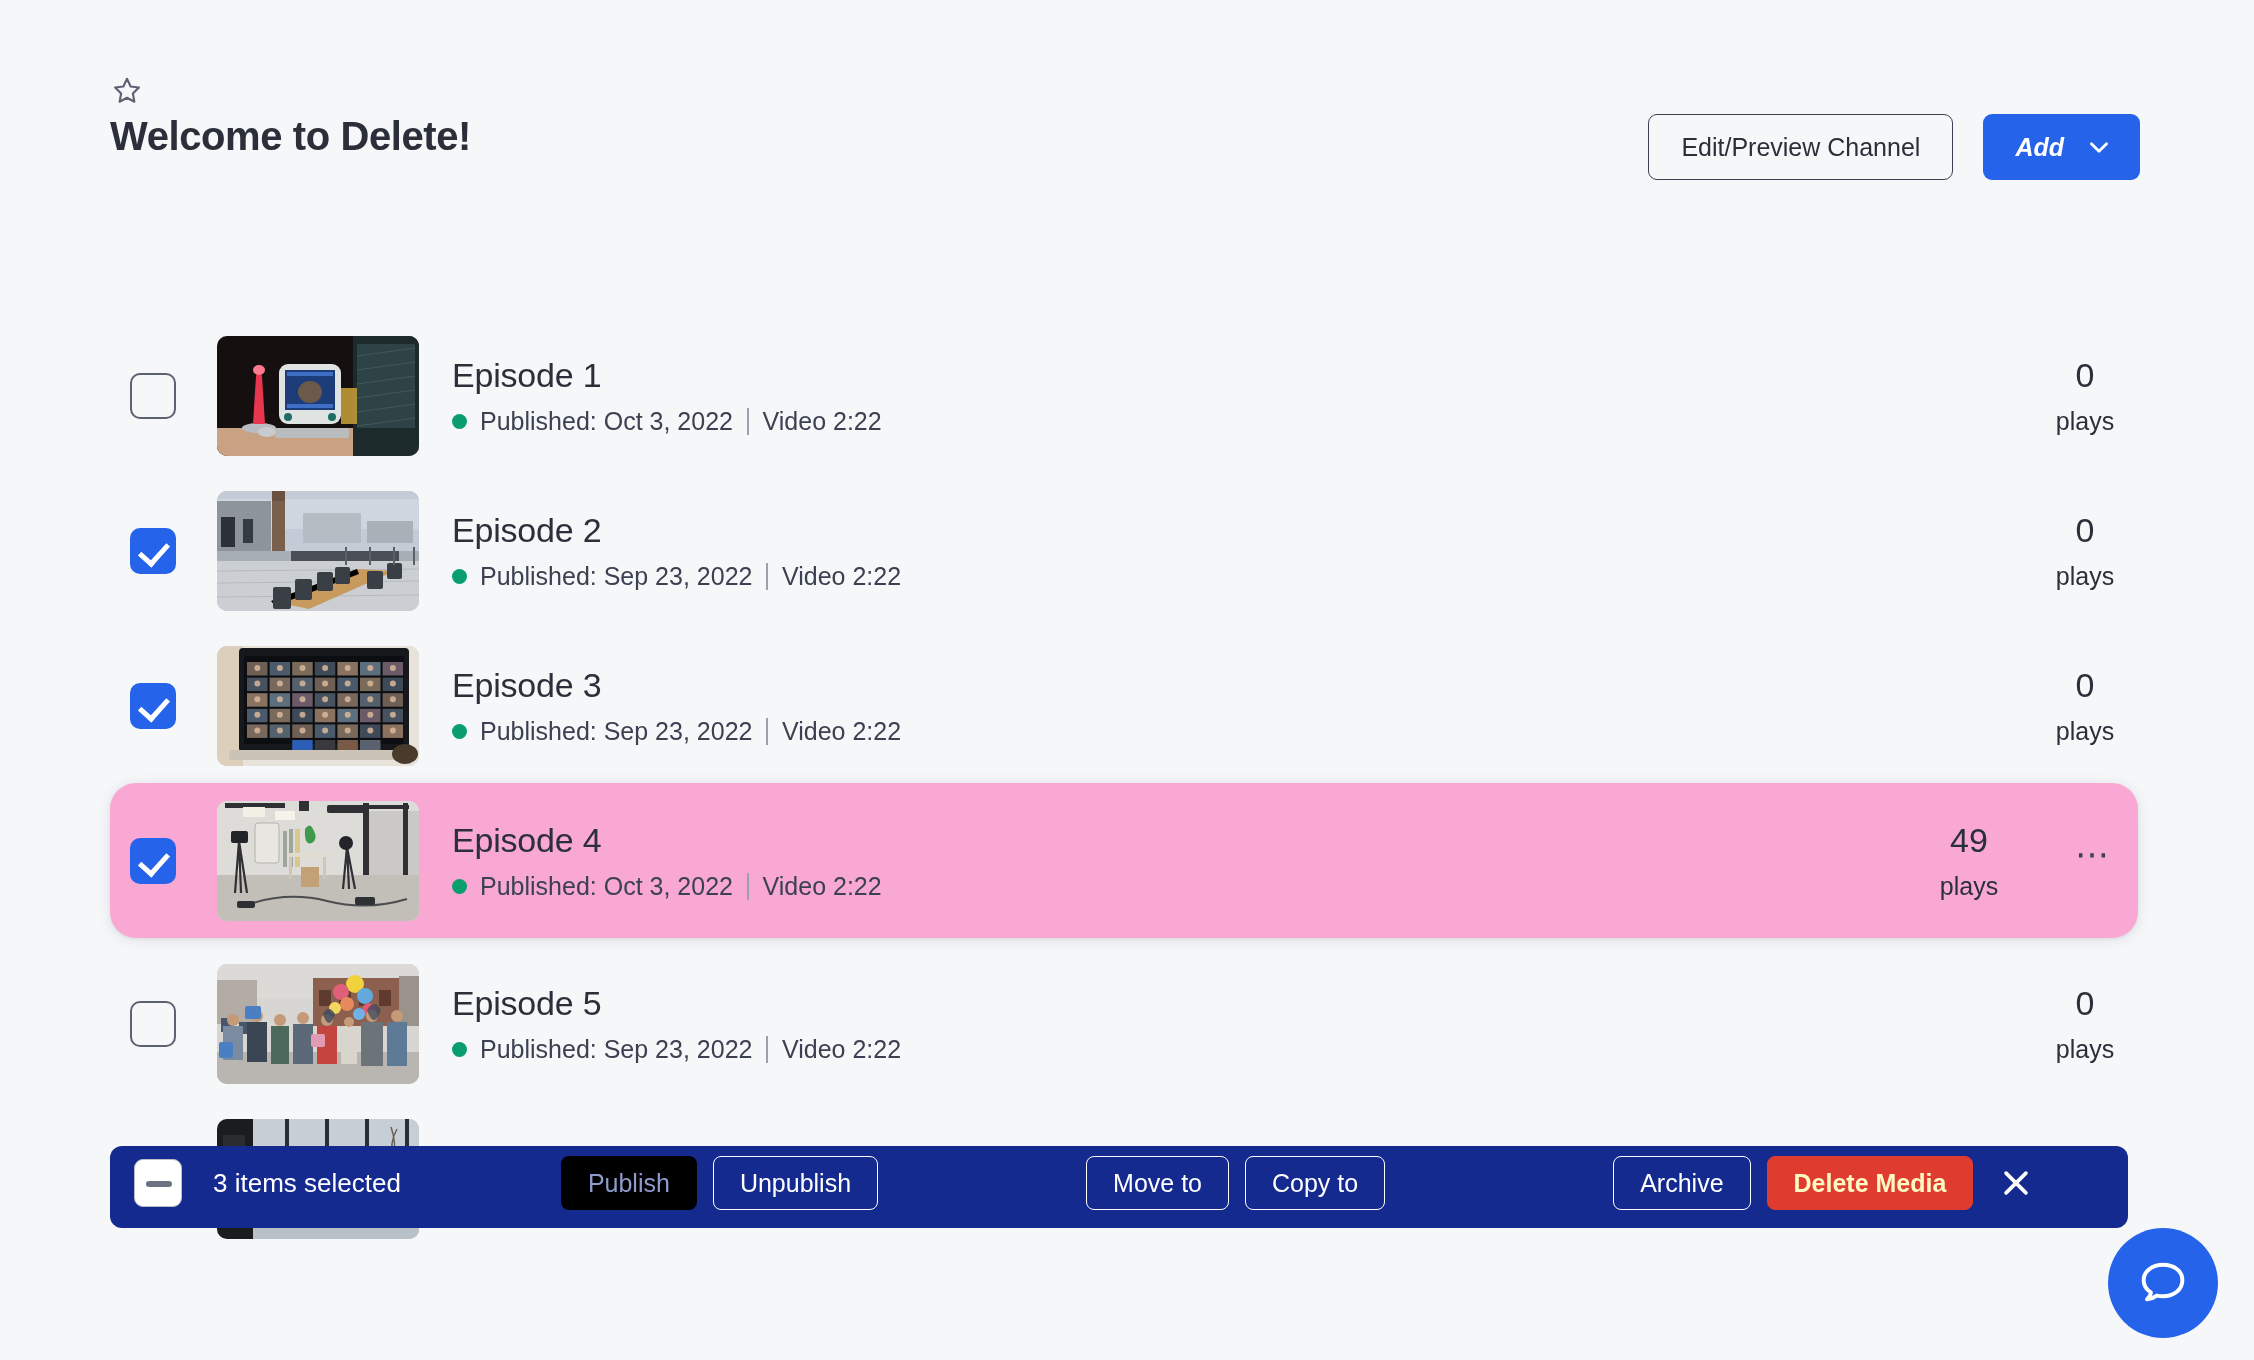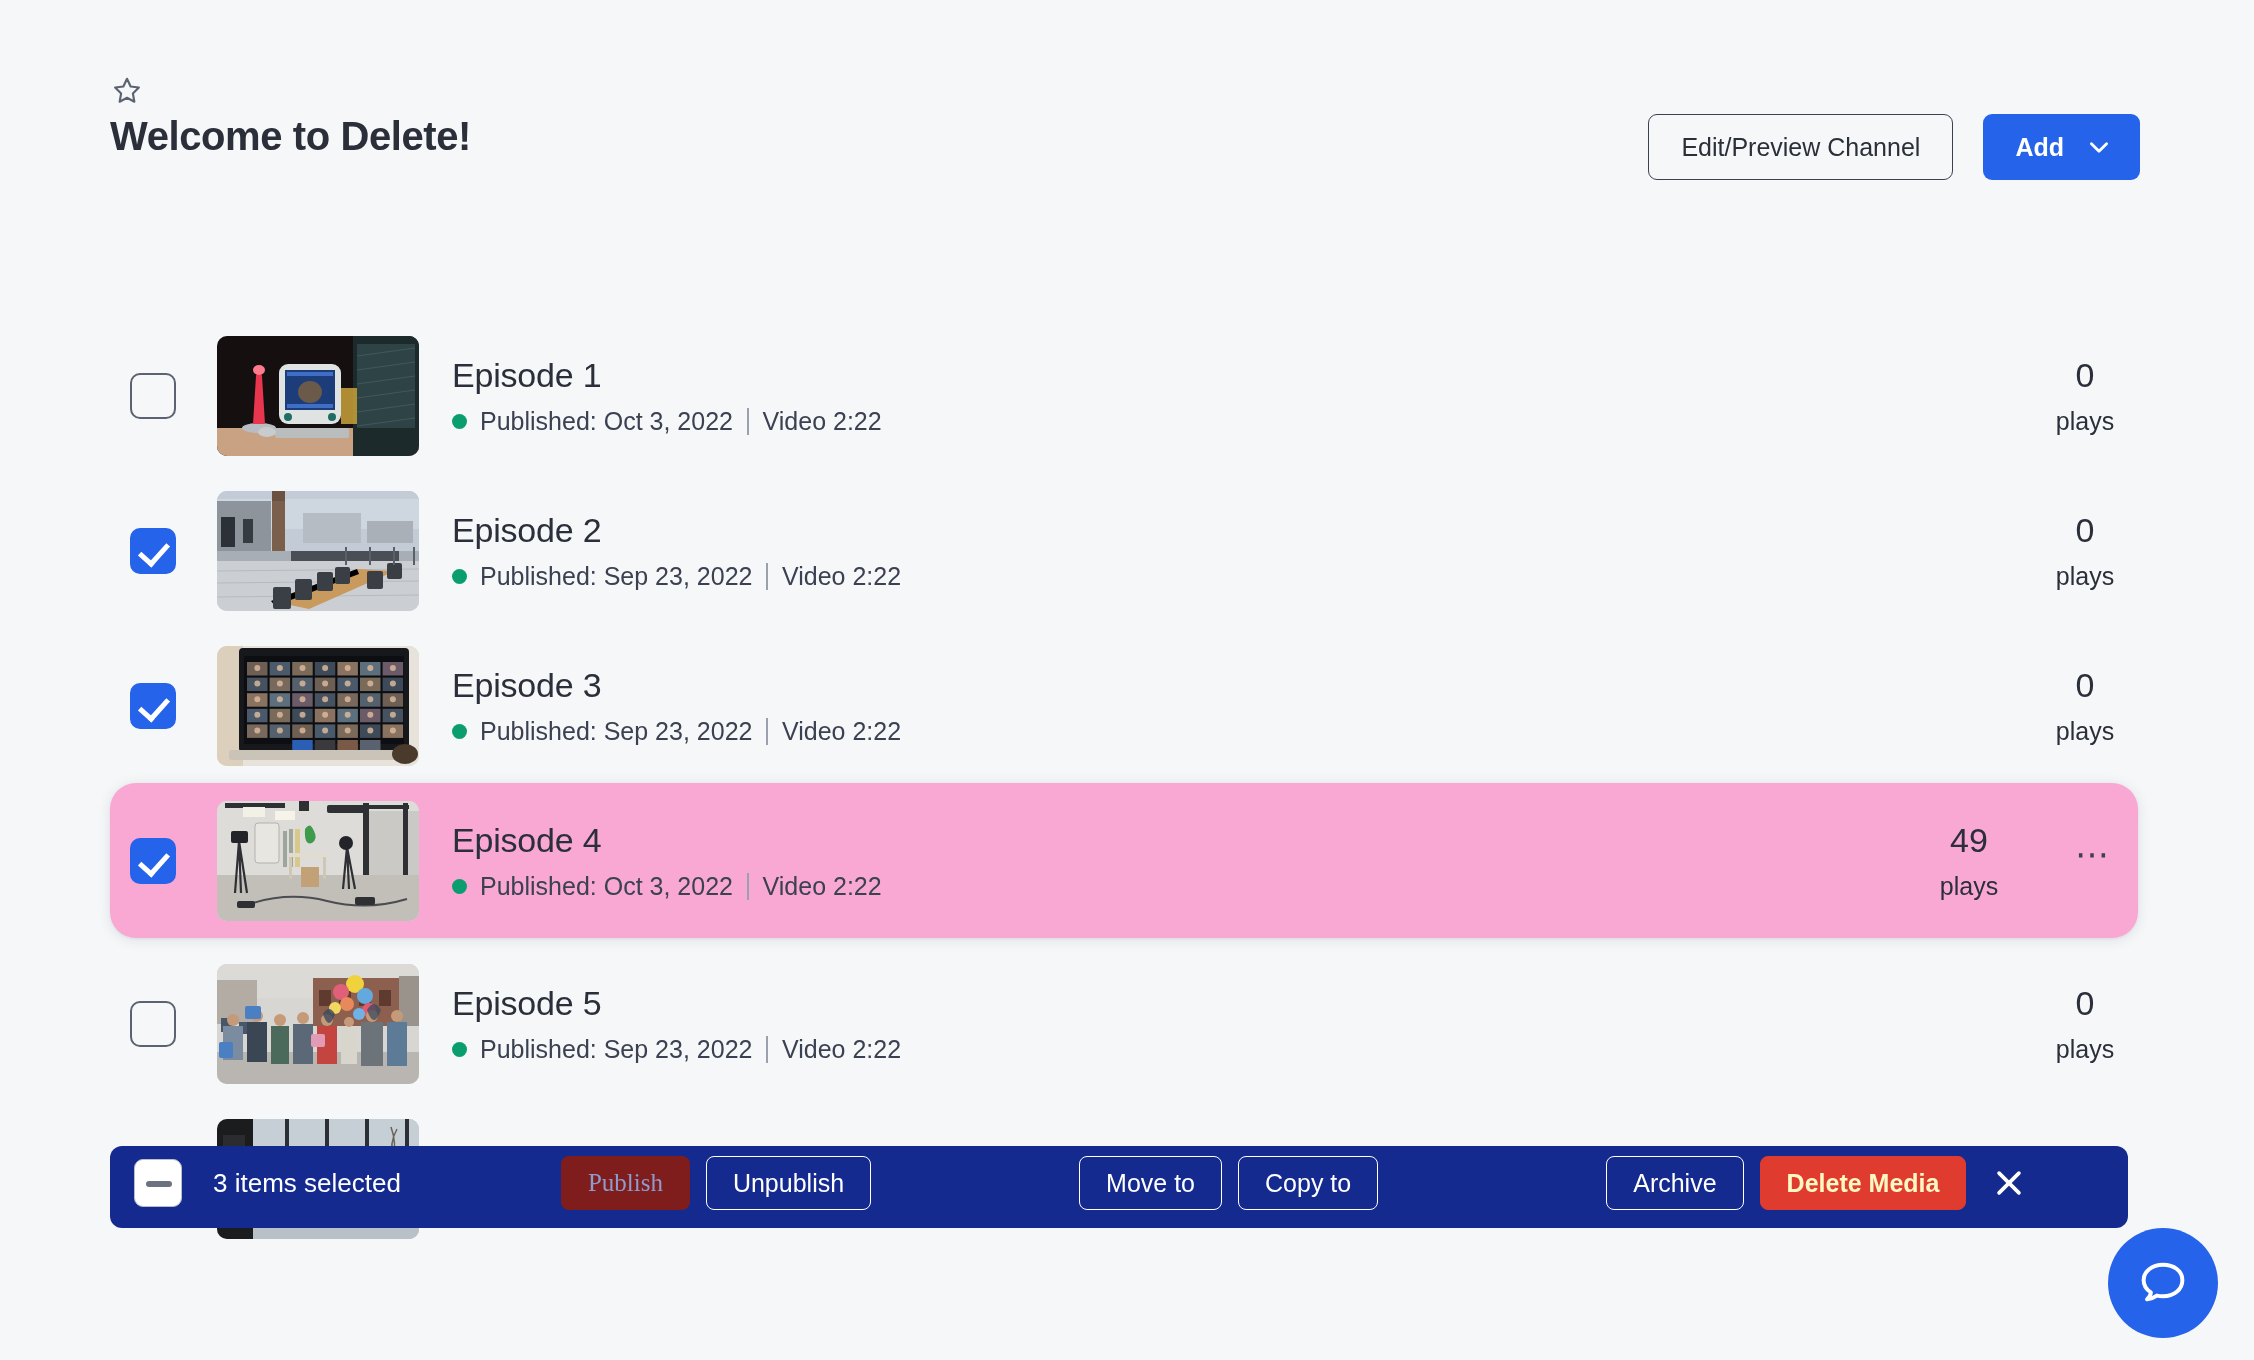--- a/index.html
+++ b/index.html
@@ -63,20 +63,21 @@
     border: none;
     border-radius: 9px;
     background: #2563eb;
     color: #ffffff;
     font-size: 25px;
     font-weight: bold;
     font-family: "Liberation Sans", sans-serif;
     display: flex; align-items: center; gap: 22px;
     cursor: pointer;
     white-space: nowrap;
+    font-style: italic;
   }
   .chev { width: 26px; height: 26px; display:block; }
 
   
   .media-list {
     position: absolute;
     left: 0px; top: 318px;
     width: 2254px;
   }
   .media-row {
@@ -236,25 +237,24 @@
     border: 1.8px solid #ffffff;
     background: transparent;
     color: #ffffff;
     font-size: 25px;
     font-family: "Liberation Sans", sans-serif;
     cursor: pointer;
     display: flex; align-items: center; justify-content: center;
     white-space: nowrap;
   }
   .bar-btn.disabled {
-    background: #7f1d1d;
+    background: #000000;
     border-color: transparent;
     color: #8e9ccd;
     cursor: default;
-    font-family: Liberation Serif, serif;
   }
   .bar-btn.danger {
     background: #e03b2f;
     border-color: #e03b2f;
     color: #fef9c3;
     font-weight: bold;
   }
   .grp { display: flex; align-items: center; gap: 16px; }
   .spacer-a { width: 160px; }
   .spacer-b { width: 208px; }

